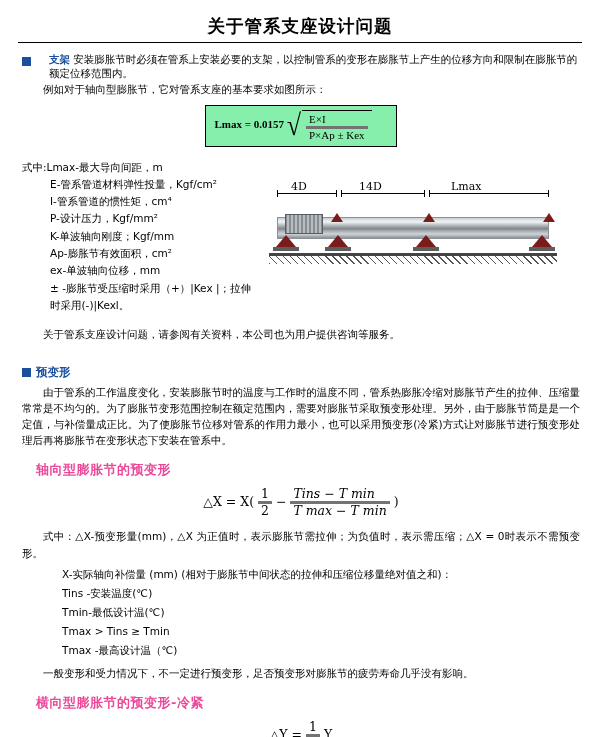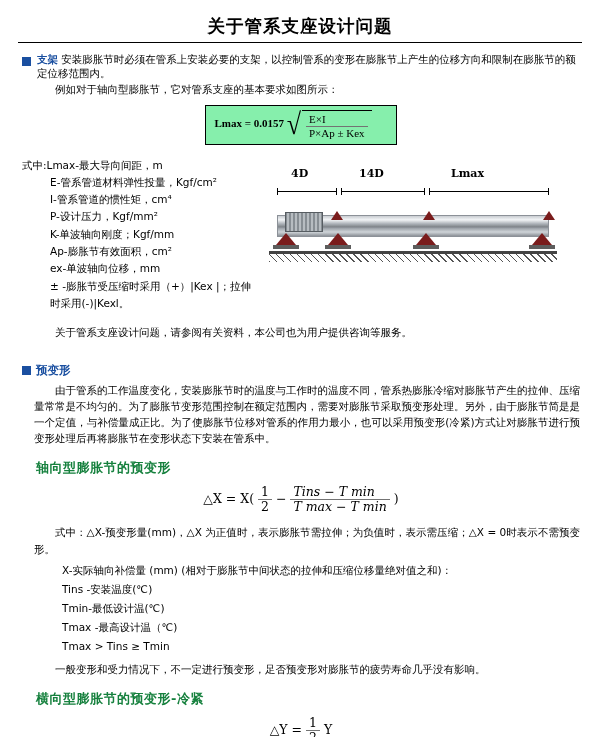--- a/index.html
+++ b/index.html
@@ -32,21 +32,21 @@
   }
   .title-rule {
     border: none;
     border-top: 1.5px solid #000;
     margin: 4px 18px 10px 18px;
   }
   .content {
     padding: 0 20px 0 22px;
   }
   p {
-    margin: 0 0 4px 12px;
+    margin: 0 0 4px 0;
     line-height: 1.55;
     text-align: justify;
   }
   .indent2 {
     text-indent: 2em;
   }
   .sec-head {
     font-weight: bold;
     color: #1a4fa0;
     margin: 22px 0 4px 0;
@@ -62,27 +62,27 @@
     background: #1a4fa0;
     flex: none;
   }
   .sec-head-inline {
     font-weight: bold;
     color: #1a4fa0;
   }
   .marker-row {
     display: flex;
     align-items: flex-start;
-    gap: 6px;
+    gap: 18px;
   }
   .marker-row .sq {
     margin-top: 4px;
   }
   .blue-head {
-    color: #15803d;
+    color: #ec4899;
     font-weight: bold;
     font-size: 13px;
     margin: 12px 0 8px 14px;
     letter-spacing: 0.5px;
   }
   .formula-box {
     border: 1px solid #000;
     display: inline-block;
     padding: 4px 24px 4px 8px;
     font-family: Liberation Serif, serif;
@@ -113,21 +113,21 @@
     vertical-align: middle;
     text-align: left;
     line-height: 1.15;
   }
   .frac .num {
     display: block;
     padding: 0 3px;
   }
   .frac .den {
     display: block;
-    border-top: 1px solid #737373;
+    border-top: 3px solid #737373;
     padding: 0 3px;
   }
   .var-list {
     margin: 6px 0 6px 0;
   }
   .var-list div {
     line-height: 1.65;
   }
   .vl-indent {
     margin-left: 28px;
@@ -146,26 +146,26 @@
   }
   .fig {
     position: relative;
     width: 300px;
     height: 120px;
     flex: none;
     margin-top: 16px;
   }
   .fig-labels {
     position: absolute;
-    top: 0;
+    top: 11px;
     left: 0;
     width: 300px;
     height: 20px;
     font-size: 11px;
-    font-weight: bold;
+    font-weight: normal;
     font-family: "DejaVu Serif", "Liberation Serif", serif;
   }
   .fig-labels span {
     position: absolute;
   }
   .dimline {
     position: absolute;
     height: 1px;
     background: #000;
     top: 24px;
@@ -386,22 +386,22 @@
       </span>
       <span>)</span>
     </div>
 
     <p class="indent2">式中：△X-预变形量(mm)，△X 为正值时，表示膨胀节需拉伸；为负值时，表示需压缩；△X = 0时表示不需预变形。</p>
 
     <div class="tight">
       <div>X-实际轴向补偿量 (mm) (相对于膨胀节中间状态的拉伸和压缩位移量绝对值之和)：</div>
       <div>Tins -安装温度(℃)</div>
       <div>Tmin-最低设计温(℃)</div>
+      <div>Tmax &gt; Tins ≥ Tmin</div>
       <div>Tmax -最高设计温（℃)</div>
-      <div>Tmax &gt; Tins ≥ Tmin</div>
     </div>
 
     <p class="indent2" style="margin-top:6px;">一般变形和受力情况下，不一定进行预变形，足否预变形对膨胀节的疲劳寿命几乎没有影响。</p>
 
     <div class="blue-head">横向型膨胀节的预变形-冷紧</div>
 
     <div class="math-row">
       <span>△Y =</span>
       <span class="frac">
         <span class="num">1</span>

